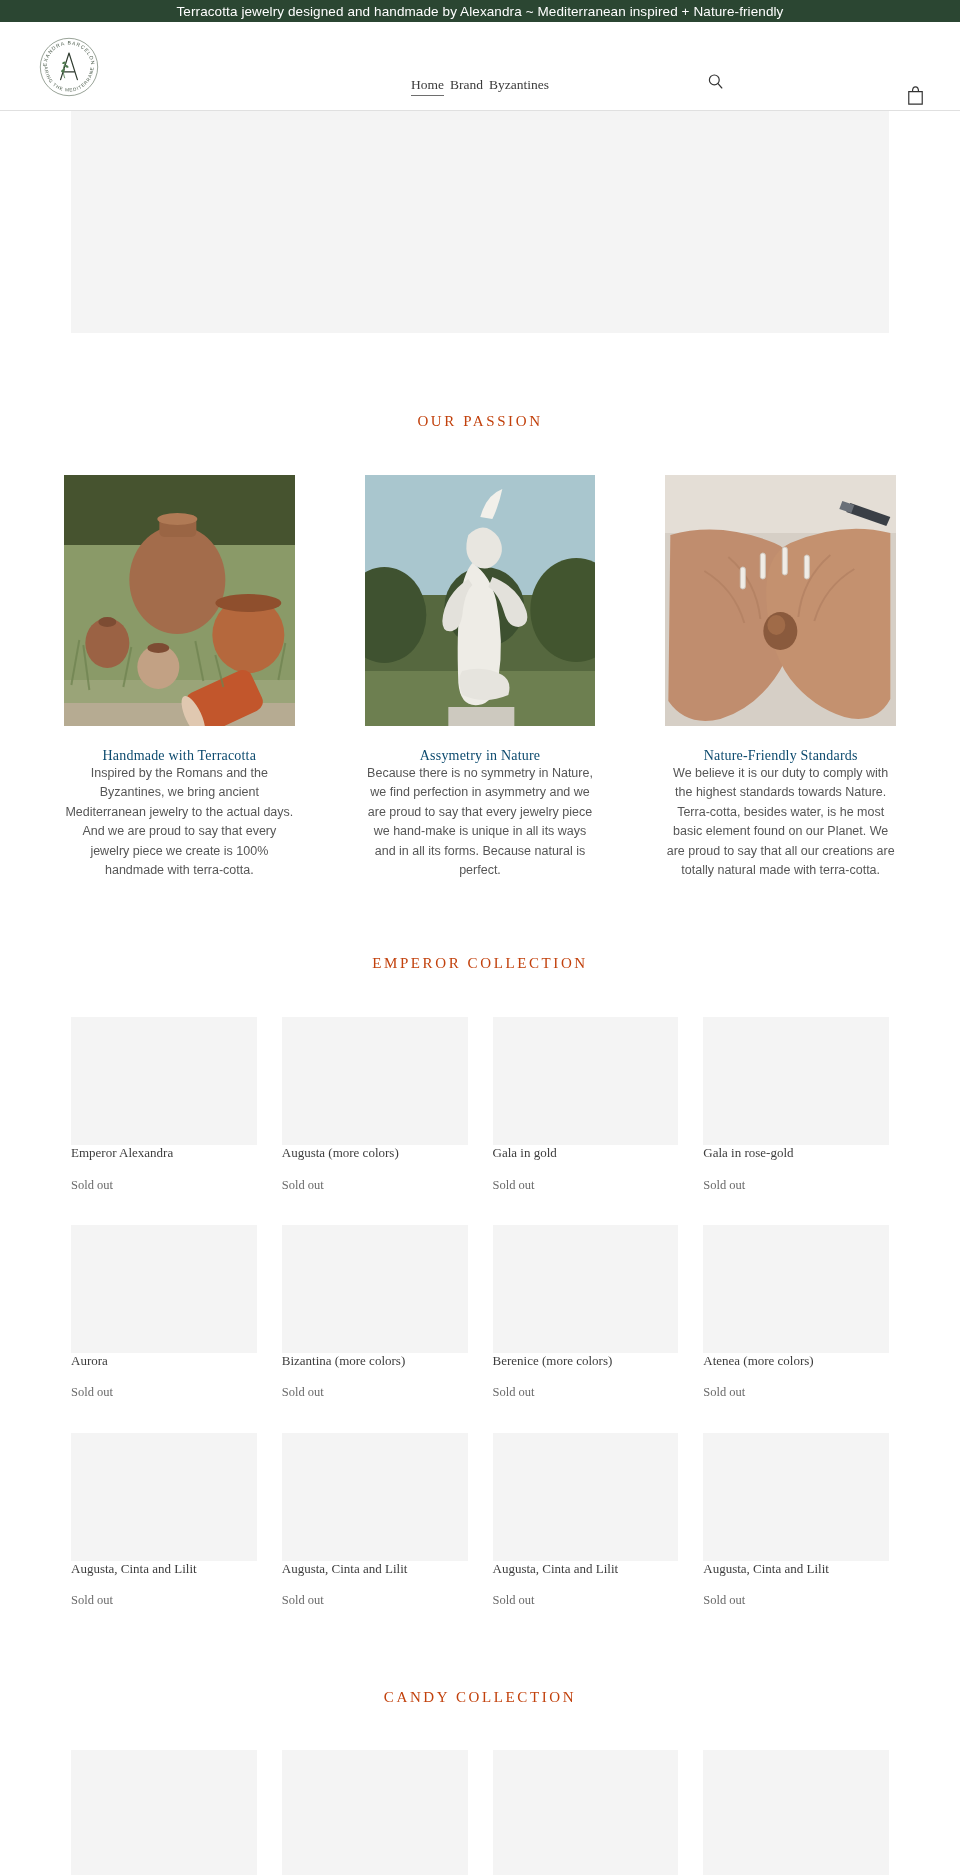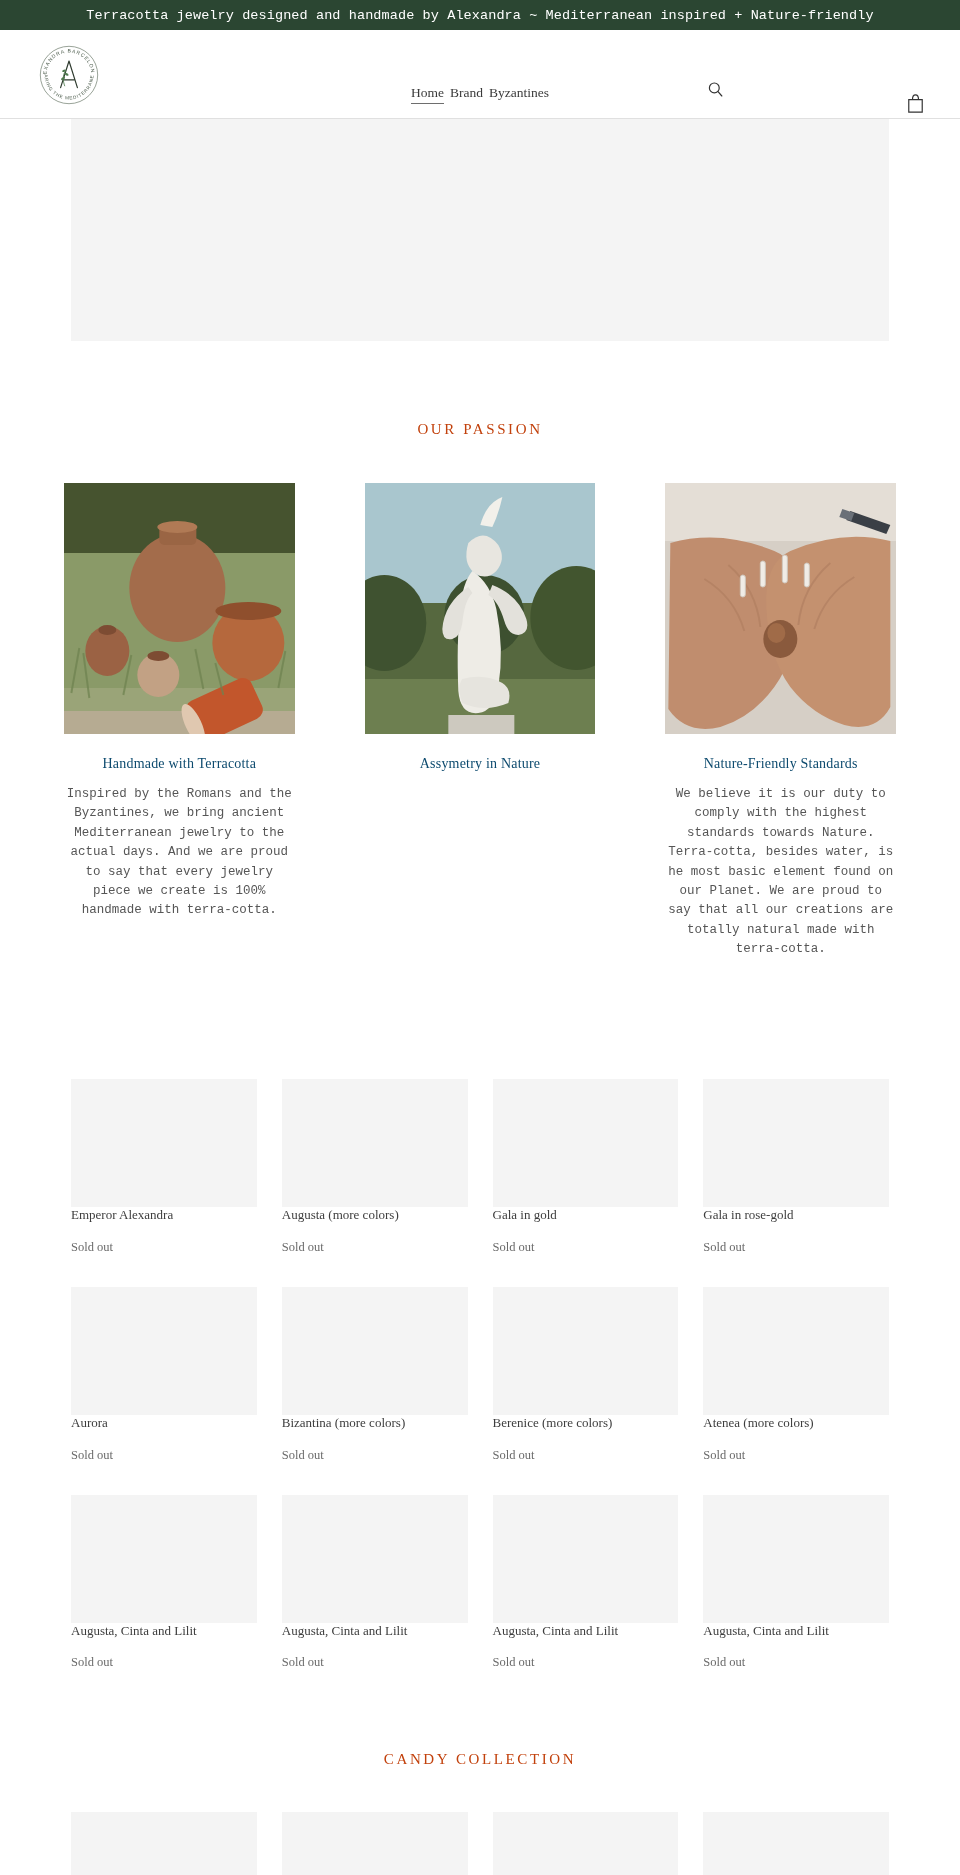--- a/index.html
+++ b/index.html
@@ -12,25 +12,25 @@
   body {
     font-family: "Liberation Serif", serif;
     color: #3a3a3a;
     -webkit-font-smoothing: antialiased;
   }
 
   
   .announcement-bar {
     background: #2b4632;
     color: #ffffff;
-    height: 30px;
+    height: 22px;
     display: flex;
     align-items: center;
     justify-content: center;
-    font-family: Liberation Mono, monospace;
+    font-family: Liberation Sans, sans-serif;
     font-size: 13.5px;
     letter-spacing: 0.1px;
     width: 100%;
   }
 
   
   .site-header {
     position: relative;
     height: 89px;
     border-bottom: 1px solid #e0e0e0;
@@ -154,22 +154,21 @@
     margin-top: 22px;
     font-family: "Liberation Serif", serif;
     font-size: 14px;
     color: #0c4a6e;
     text-align: center;
     font-weight: 400;
     letter-spacing: 0.2px;
   }
 
   .passion-text {
-    margin-top: 13px;
-    font-family: Liberation Mono, monospace;
+    font-family: Liberation Sans, sans-serif;
     font-size: 12.5px;
     line-height: 1.55;
     color: #565656;
     text-align: center;
   }
 
   
   .collection-section {
     padding-top: 75px;
   }
@@ -323,20 +322,21 @@
             <path d="M104 60 q16 -16 30 2 q8 14 -2 26 q-10 10 -22 2 q-12 -10 -6 -30 Z" fill="#e8e6e0"></path>
             <path d="M108 88 q18 12 24 38 q8 40 2 78 q-4 24 -20 26 q-18 2 -20 -22 q-2 -50 2 -82 q2 -26 12 -38 Z" fill="#eeece6"></path>
             <path d="M128 102 q26 10 34 34 q4 14 -8 16 q-10 0 -14 -14 q-6 -20 -16 -26 Z" fill="#e3e1db"></path>
             <path d="M104 104 q-24 16 -26 42 q0 12 10 10 q8 -2 10 -16 q2 -22 10 -30 Z" fill="#e3e1db"></path>
             <path d="M116 42 q6 -22 22 -28 q-4 18 -10 30 Z" fill="#f2f0ea"></path>
             <path d="M98 196 q22 -6 40 4 q10 6 6 20 q-24 10 -46 0 q-6 -16 0 -24 Z" fill="#e6e4de"></path>
             <rect x="84" y="232" width="66" height="19" fill="#cdc9bf"></rect>
           </svg>
         </div>
         <h3 class="passion-heading">Assymetry in Nature</h3>
+        <p class="passion-text">Because there is no symmetry in Nature, we find perfection in asymmetry and we are proud to say that every jewelry piece we hand-make is unique in all its ways and in all its forms. Because natural is perfect.</p>
       </div>
 
       <div class="passion-col">
         <div class="passion-img">
           <svg viewBox="0 0 232 251" preserveAspectRatio="xMidYMid slice">
             <rect width="232" height="251" fill="#d6cfc6"></rect>
             <rect y="0" width="232" height="58" fill="#e4ded6"></rect>
             <path d="M186 28 l40 14 l-4 9 l-40 -14 Z" fill="#3a3f46"></path>
             <path d="M178 26 l12 4 l-3 8 l-12 -4 Z" fill="#6a7078"></path>
             <path d="M6 60 q50 -14 104 8 q26 10 24 56 q-2 50 -24 80 q-22 30 -54 40 q-34 8 -52 -18 Z" fill="#c08d6e"></path>
@@ -358,20 +358,21 @@
           </svg>
         </div>
         <h3 class="passion-heading">Nature-Friendly Standards</h3>
         <p class="passion-text">We believe it is our duty to comply with the highest standards towards Nature. Terra-cotta, besides water, is he most basic element found on our Planet. We are proud to say that all our creations are totally natural made with terra-cotta.</p>
       </div>
 
     </div>
   </section>
 
   <section class="collection-section">
+    <h2 class="section-title">EMPEROR COLLECTION</h2>
 
     <div class="product-grid">
       <a class="product-card" href="#">
         <div class="product-thumb"></div>
         <div class="product-title">Emperor Alexandra</div>
         <div class="product-price">Sold out</div>
       </a>
       <a class="product-card" href="#">
         <div class="product-thumb"></div>
         <div class="product-title">Augusta (more colors)</div>

